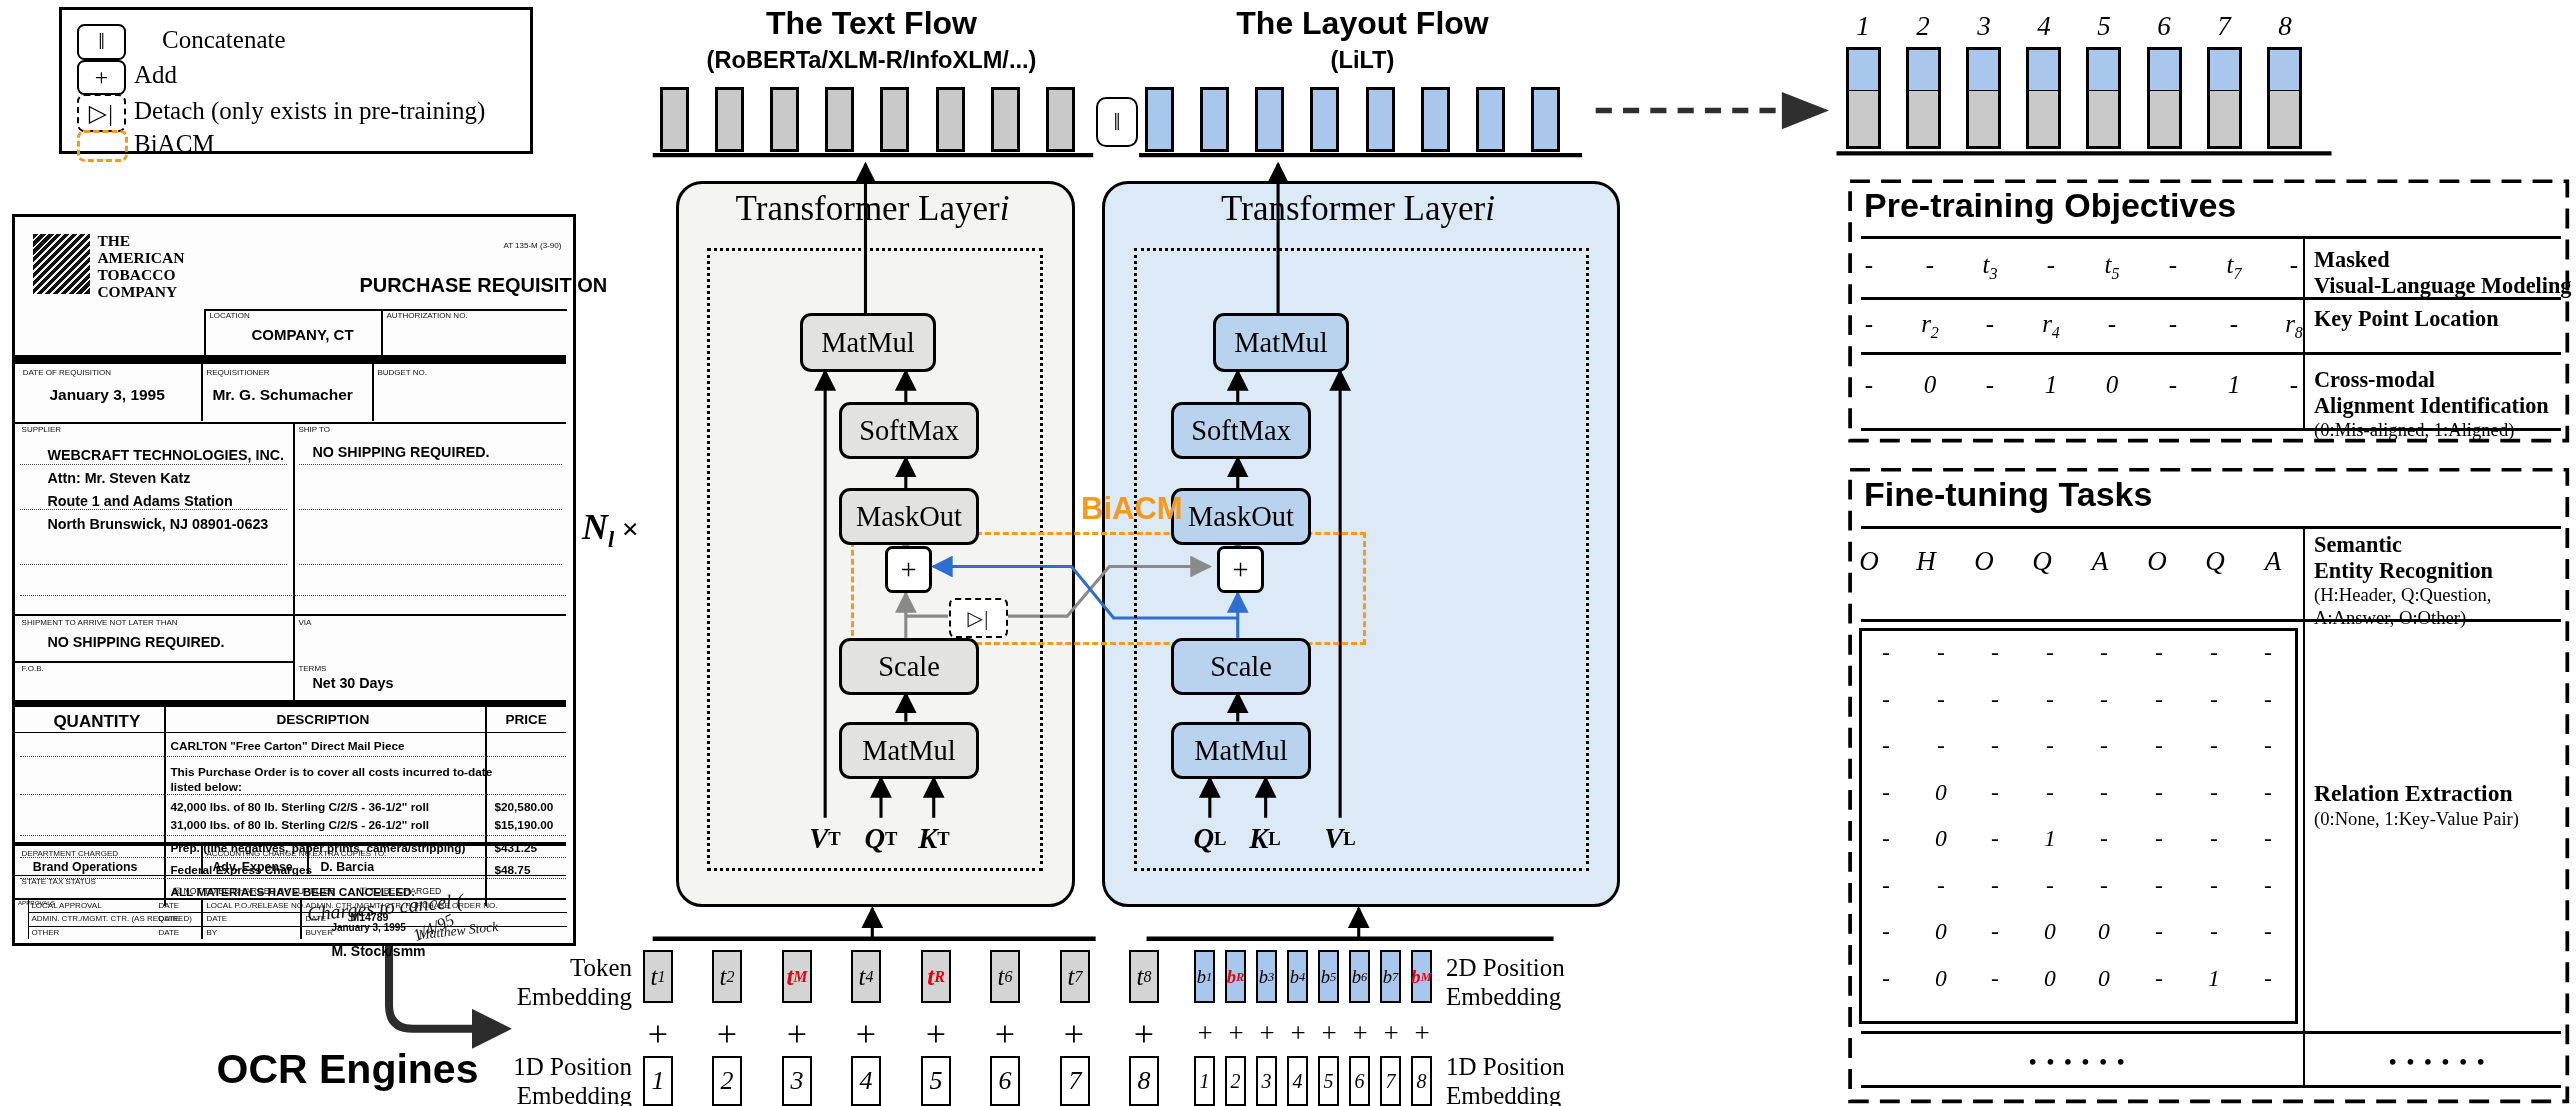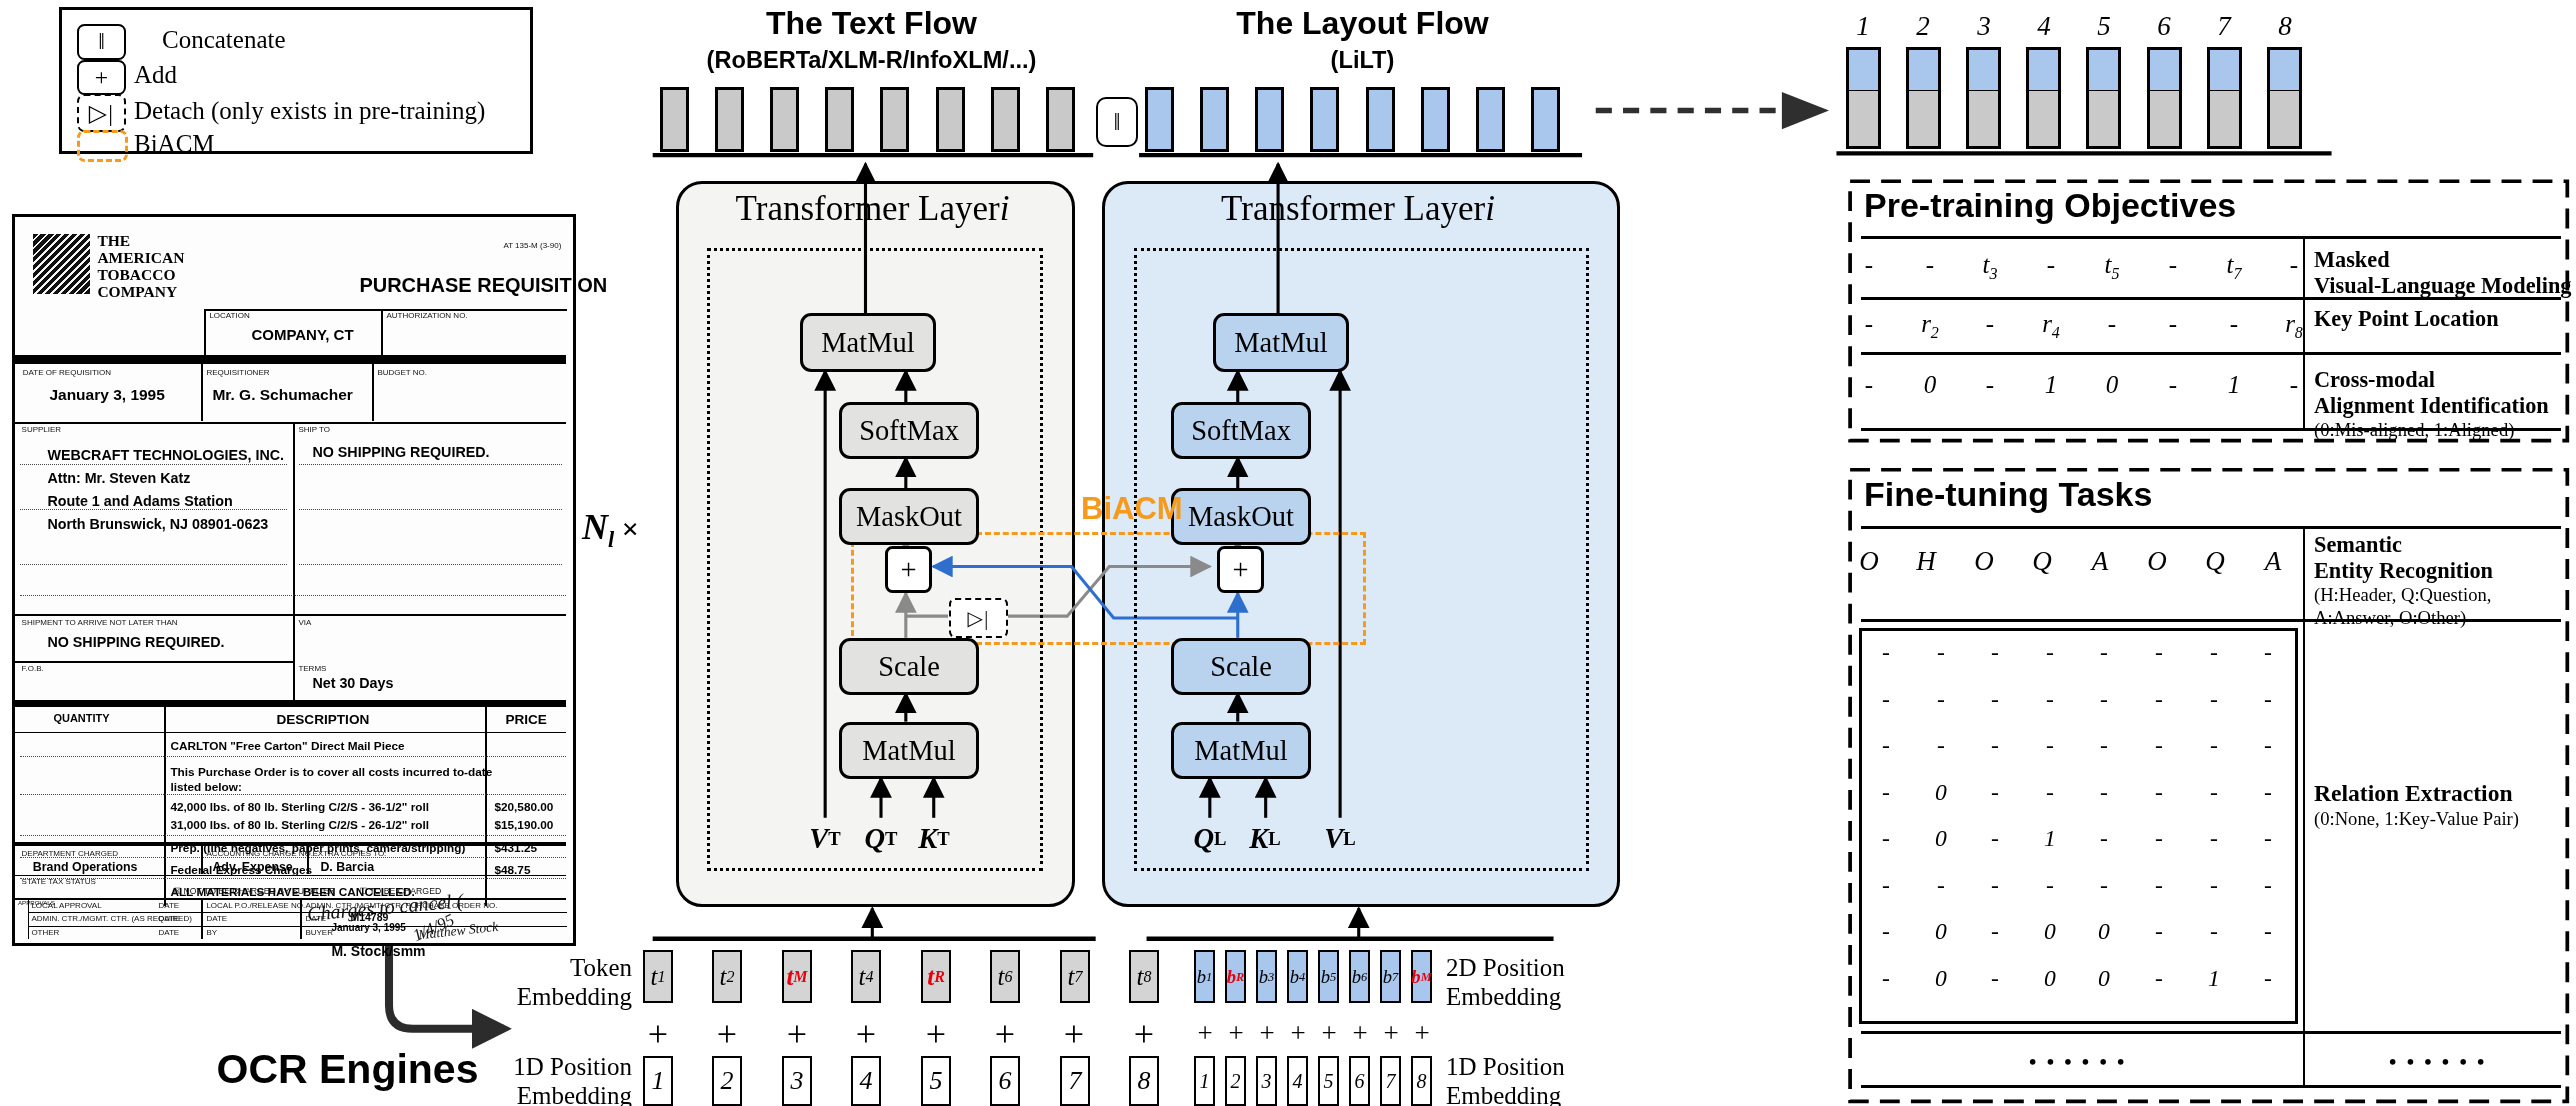--- a/index.html
+++ b/index.html
@@ -486,21 +486,21 @@
       <div class="vline" style="position: absolute; left: 278px; top: 397px; width: 1.9px; height: 47px;"></div>
       <div class="flab" style="position: absolute; left: 283px; top: 401px;">VIA</div>
       <div class="hline" style="position: absolute; left: 0px; top: 444px; width: 278px; height: 1.9px;"></div>
       <div class="flab" style="position: absolute; left: 6.2px; top: 447px;">F.O.B.</div>
       <div class="vline" style="position: absolute; left: 278px; top: 444px; width: 1.9px; height: 39px;"></div>
       <div class="flab" style="position: absolute; left: 283px; top: 447px;">TERMS</div>
       <div class="fval" style="position: absolute; left: 297px; top: 458px; font-size: 14.3px;">Net 30 Days</div>
       <div class="hline" style="position: absolute; left: 0px; top: 483px; width: 551px; height: 7.4px;"></div>
       <div class="vline" style="position: absolute; left: 149px; top: 490px; width: 1.9px; height: 199px;"></div>
       <div class="vline" style="position: absolute; left: 470px; top: 490px; width: 1.9px; height: 199px;"></div>
-      <div class="fval" style="position: absolute; left: 38px; top: 495px; font-size: 11px;">QUANTITY</div>
+      <div class="fval" style="position: absolute; left: 38px; top: 495px; font-size: 17px;">QUANTITY</div>
       <div class="fval" style="position: absolute; left: 261px; top: 495px; font-size: 13.6px;">DESCRIPTION</div>
       <div class="fval" style="position: absolute; left: 490px; top: 495px; font-size: 13.6px;">PRICE</div>
       <div class="hline" style="position: absolute; left: 0px; top: 515px; width: 551px; height: 1.2px;"></div>
       <div class="fval" style="position: absolute; left: 155px; top: 522px; font-size: 11.8px;">CARLTON "Free Carton" Direct Mail Piece</div>
       <div class="fval" style="position: absolute; left: 155px; top: 548px; font-size: 11.8px;">This Purchase Order is to cover all costs incurred to-date</div>
       <div class="fval" style="position: absolute; left: 155px; top: 563px; font-size: 11.8px;">listed below:</div>
       <div class="fval" style="position: absolute; left: 155px; top: 583px; font-size: 11.8px;">42,000 lbs. of 80 lb. Sterling C/2/S - 36-1/2" roll</div>
       <div class="fval" style="position: absolute; left: 479px; top: 583px; font-size: 11.8px;">$20,580.00</div>
       <div class="fval" style="position: absolute; left: 155px; top: 601px; font-size: 11.8px;">31,000 lbs. of 80 lb. Sterling C/2/S - 26-1/2" roll</div>
       <div class="fval" style="position: absolute; left: 479px; top: 601px; font-size: 11.8px;">$15,190.00</div>

